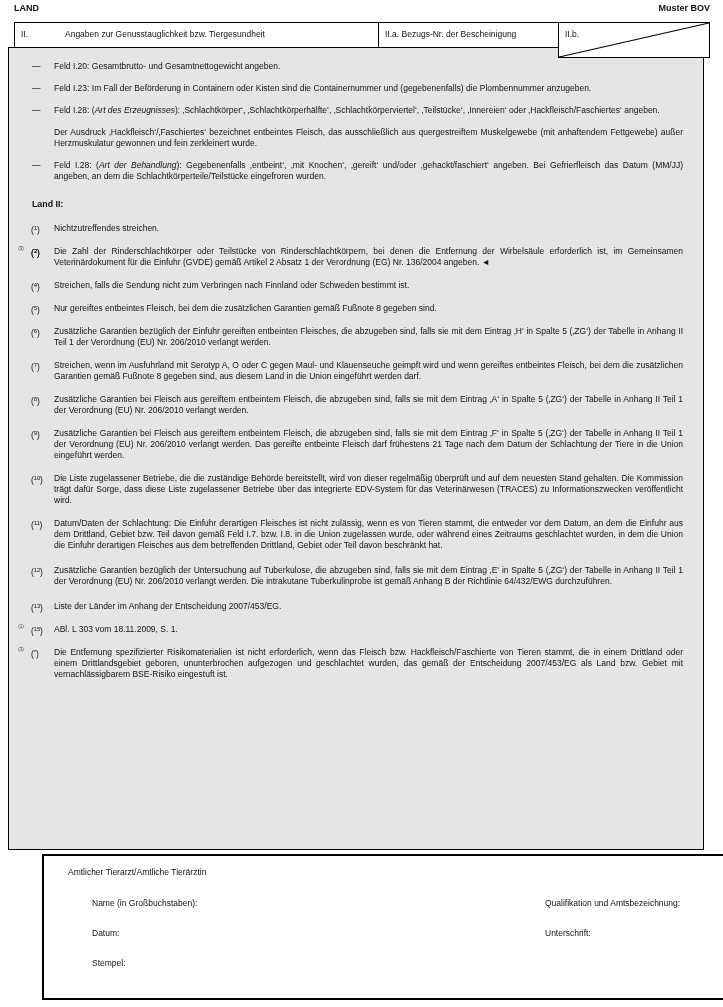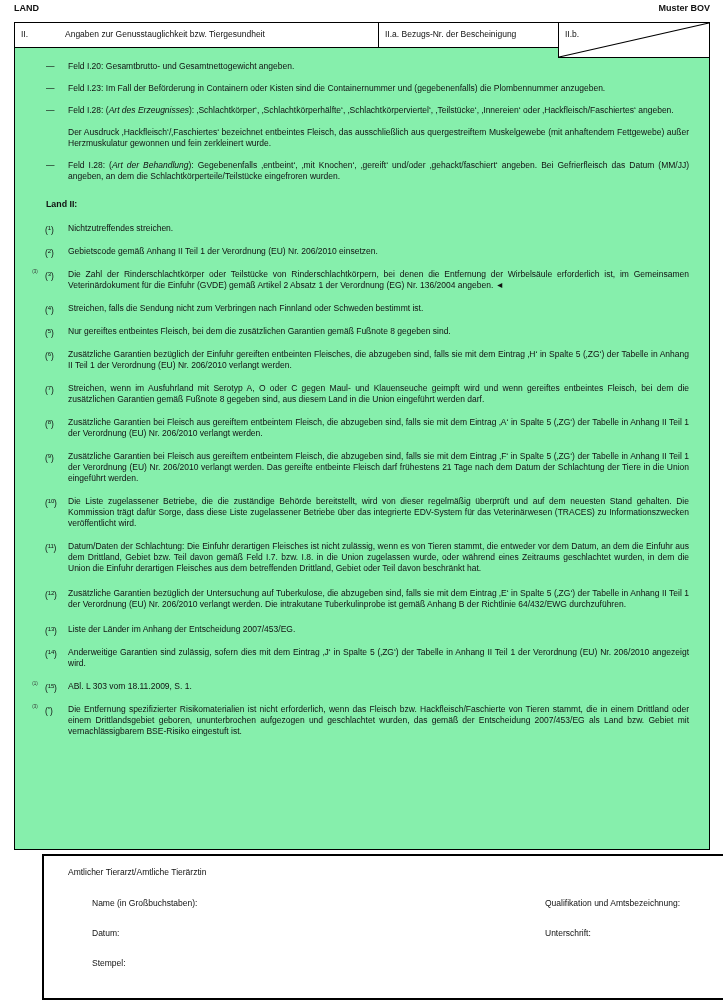--- a/index.html
+++ b/index.html
@@ -34,23 +34,23 @@
   .iib-cell {
     position:absolute; top:22px; left:558px; width:152px; height:36px;
     border:1.5px solid #000; background:#fff; z-index:3;
     font-size:8.5px;
   }
   .iib-label { position:absolute; top:6px; left:6px; }
   .iib-cell svg { position:absolute; inset:0; width:100%; height:100%; }
 
   
   .content-box {
-    position:absolute; top:47px; left:14px; width:696px; height:803px;
-    border:1.5px solid #000; background:#86efac; z-index:1;
-    padding:13px 20px 0 16px;
+    position:absolute; top:47px; left:8px; width:696px; height:803px;
+    border:1.5px solid #000; background:#e5e5e5; z-index:1;
+    padding:13px 20px 0 8px;
     font-size:8.5px; line-height:11px;
   }
   .intro-item {
     position:relative; margin:0 0 11px 37px; text-align:justify;
   }
   .intro-item::before {
     content:"\2014"; position:absolute; left:-22px; top:0;
   }
   .sub-para { margin:11px 0 11px 37px; text-align:justify; }
   .em { font-style:italic; }
@@ -126,21 +126,20 @@
 
     <div class="teil2-heading">Land II:</div>
 
     <div class="fn-row">
       <span class="fn-num"><sup>1</sup></span>
       <span>Nichtzutreffendes streichen.</span>
     </div>
 
     <div class="fn-row">
       <span class="fn-num"><sup>2</sup></span>
-      <span>Gebietscode gemäß Anhang II Teil 1 der Verordnung (EU) Nr. 206/2010 einsetzen.</span>
     </div>
 
     <div class="fn-row">
       <span class="fn-margin">(3)</span>
       <span class="fn-num"><sup>3</sup></span>
       <span>Die Zahl der Rinderschlachtkörper oder Teilstücke von Rinderschlachtkörpern, bei denen die Entfernung der Wirbelsäule erforderlich ist, im Gemeinsamen Veterinärdokument für die Einfuhr (GVDE) gemäß Artikel 2 Absatz 1 der Verordnung (EG) Nr. 136/2004 angeben. ◄</span>
     </div>
 
     <div class="fn-row">
       <span class="fn-num"><sup>4</sup></span>
@@ -185,24 +184,20 @@
     <div class="fn-row gap-lg">
       <span class="fn-num"><sup>12</sup></span>
       <span>Zusätzliche Garantien bezüglich der Untersuchung auf Tuberkulose, die abzugeben sind, falls sie mit dem Eintrag ‚E‘ in Spalte 5 (‚ZG‘) der Tabelle in Anhang II Teil 1 der Verordnung (EU) Nr. 206/2010 verlangt werden. Die intrakutane Tuberkulinprobe ist gemäß Anhang B der Richtlinie 64/432/EWG durchzuführen.</span>
     </div>
 
     <div class="fn-row">
       <span class="fn-num"><sup>13</sup></span>
       <span>Liste der Länder im Anhang der Entscheidung 2007/453/EG.</span>
     </div>
 
-    <div class="fn-row">
-      <span class="fn-num"><sup>14</sup></span>
-      <span>Anderweitige Garantien sind zulässig, sofern dies mit dem Eintrag ‚J‘ in Spalte 5 (‚ZG‘) der Tabelle in Anhang II Teil 1 der Verordnung (EU) Nr. 206/2010 angezeigt wird.</span>
-    </div>
 
     <div class="fn-row">
       <span class="fn-margin">(1)</span>
       <span class="fn-num"><sup>15</sup></span>
       <span>ABl. L 303 vom 18.11.2009, S. 1.</span>
     </div>
 
     <div class="fn-row">
       <span class="fn-margin">(3)</span>
       <span class="fn-num"><sup>*</sup></span>

